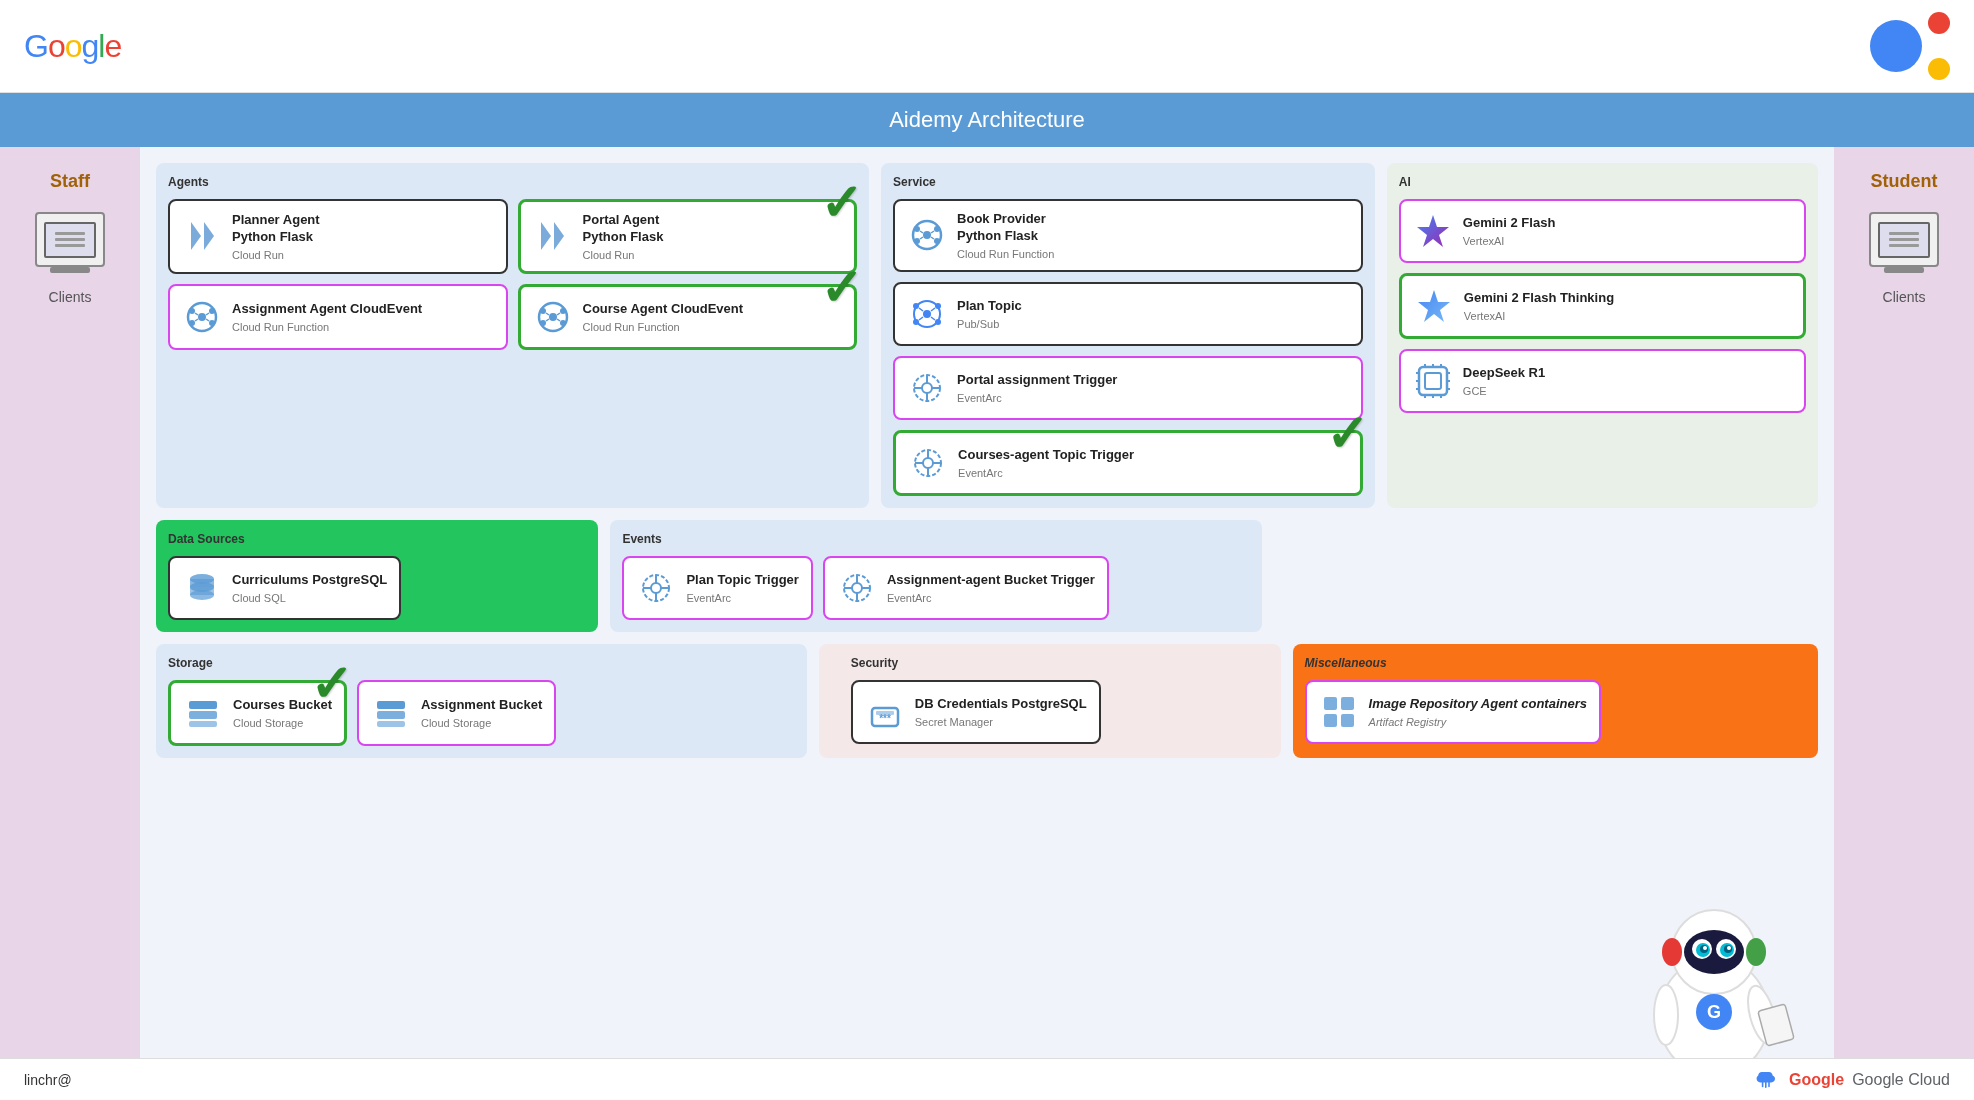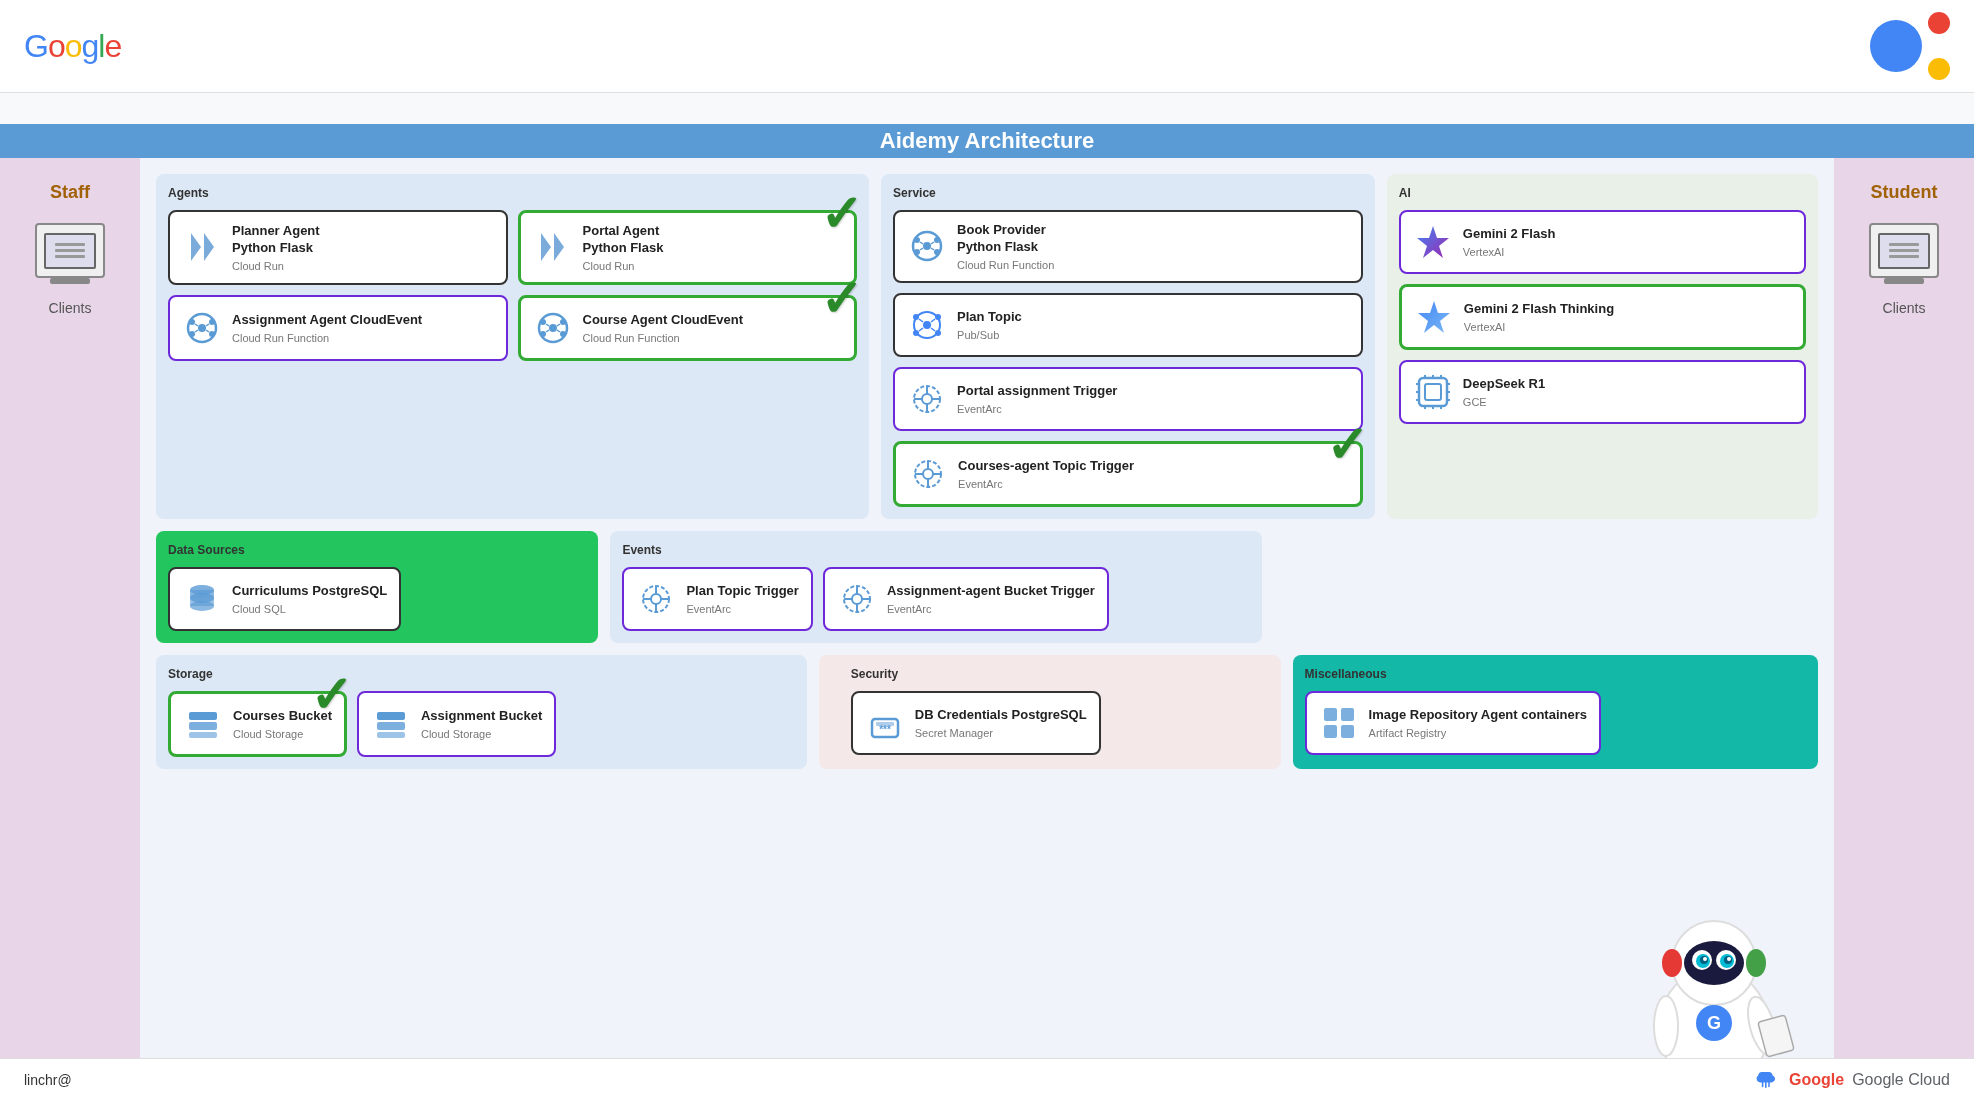--- a/index.html
+++ b/index.html
@@ -40,24 +40,23 @@
     }
     .dot-blue { width: 52px; height: 52px; background: #4285f4; border-radius: 50%; }
     .dot-red { width: 22px; height: 22px; background: #ea4335; border-radius: 50%; }
     .dot-yellow { width: 22px; height: 22px; background: #fbbc05; border-radius: 50%; margin-top: 20px; }
 
     
     .title-banner {
       background: #5b9bd5;
       color: white;
       font-size: 22px;
-      font-weight: bold;
+      font-weight: normal;
       text-align: center;
-      padding: 4px;
-      margin-top: 31px;
+      padding: 14px;
     }
 
     
     .main-content {
       display: flex;
       gap: 0;
       padding: 0;
       height: calc(1100px - 110px);
     }
 
@@ -184,21 +183,21 @@
     }
     .cards-col {
       display: flex;
       flex-direction: column;
       gap: 10px;
     }
 
     
     .arch-card {
       background: white;
-      border: 2px solid #6d28d9;
+      border: 2px solid #d946ef;
       border-radius: 8px;
       padding: 10px 12px;
       display: flex;
       align-items: center;
       gap: 10px;
       min-width: 170px;
     }
     .arch-card.green-border {
       border-color: #3a3;
       border-width: 3px;
@@ -275,22 +274,23 @@
     .storage-section {
       background: #dce8f5;
       flex: 1.5;
     }
     .security-section {
       background: #f5e8e8;
       flex: 1;
       padding-left: 32px;
     }
     .misc-section {
-      background: #14b8a6;
+      background: #f97316;
       flex: 1.2;
+      font-style: italic;
     }
 
     
     .cards-row {
       display: flex;
       gap: 10px;
       flex-wrap: wrap;
     }
 
     

